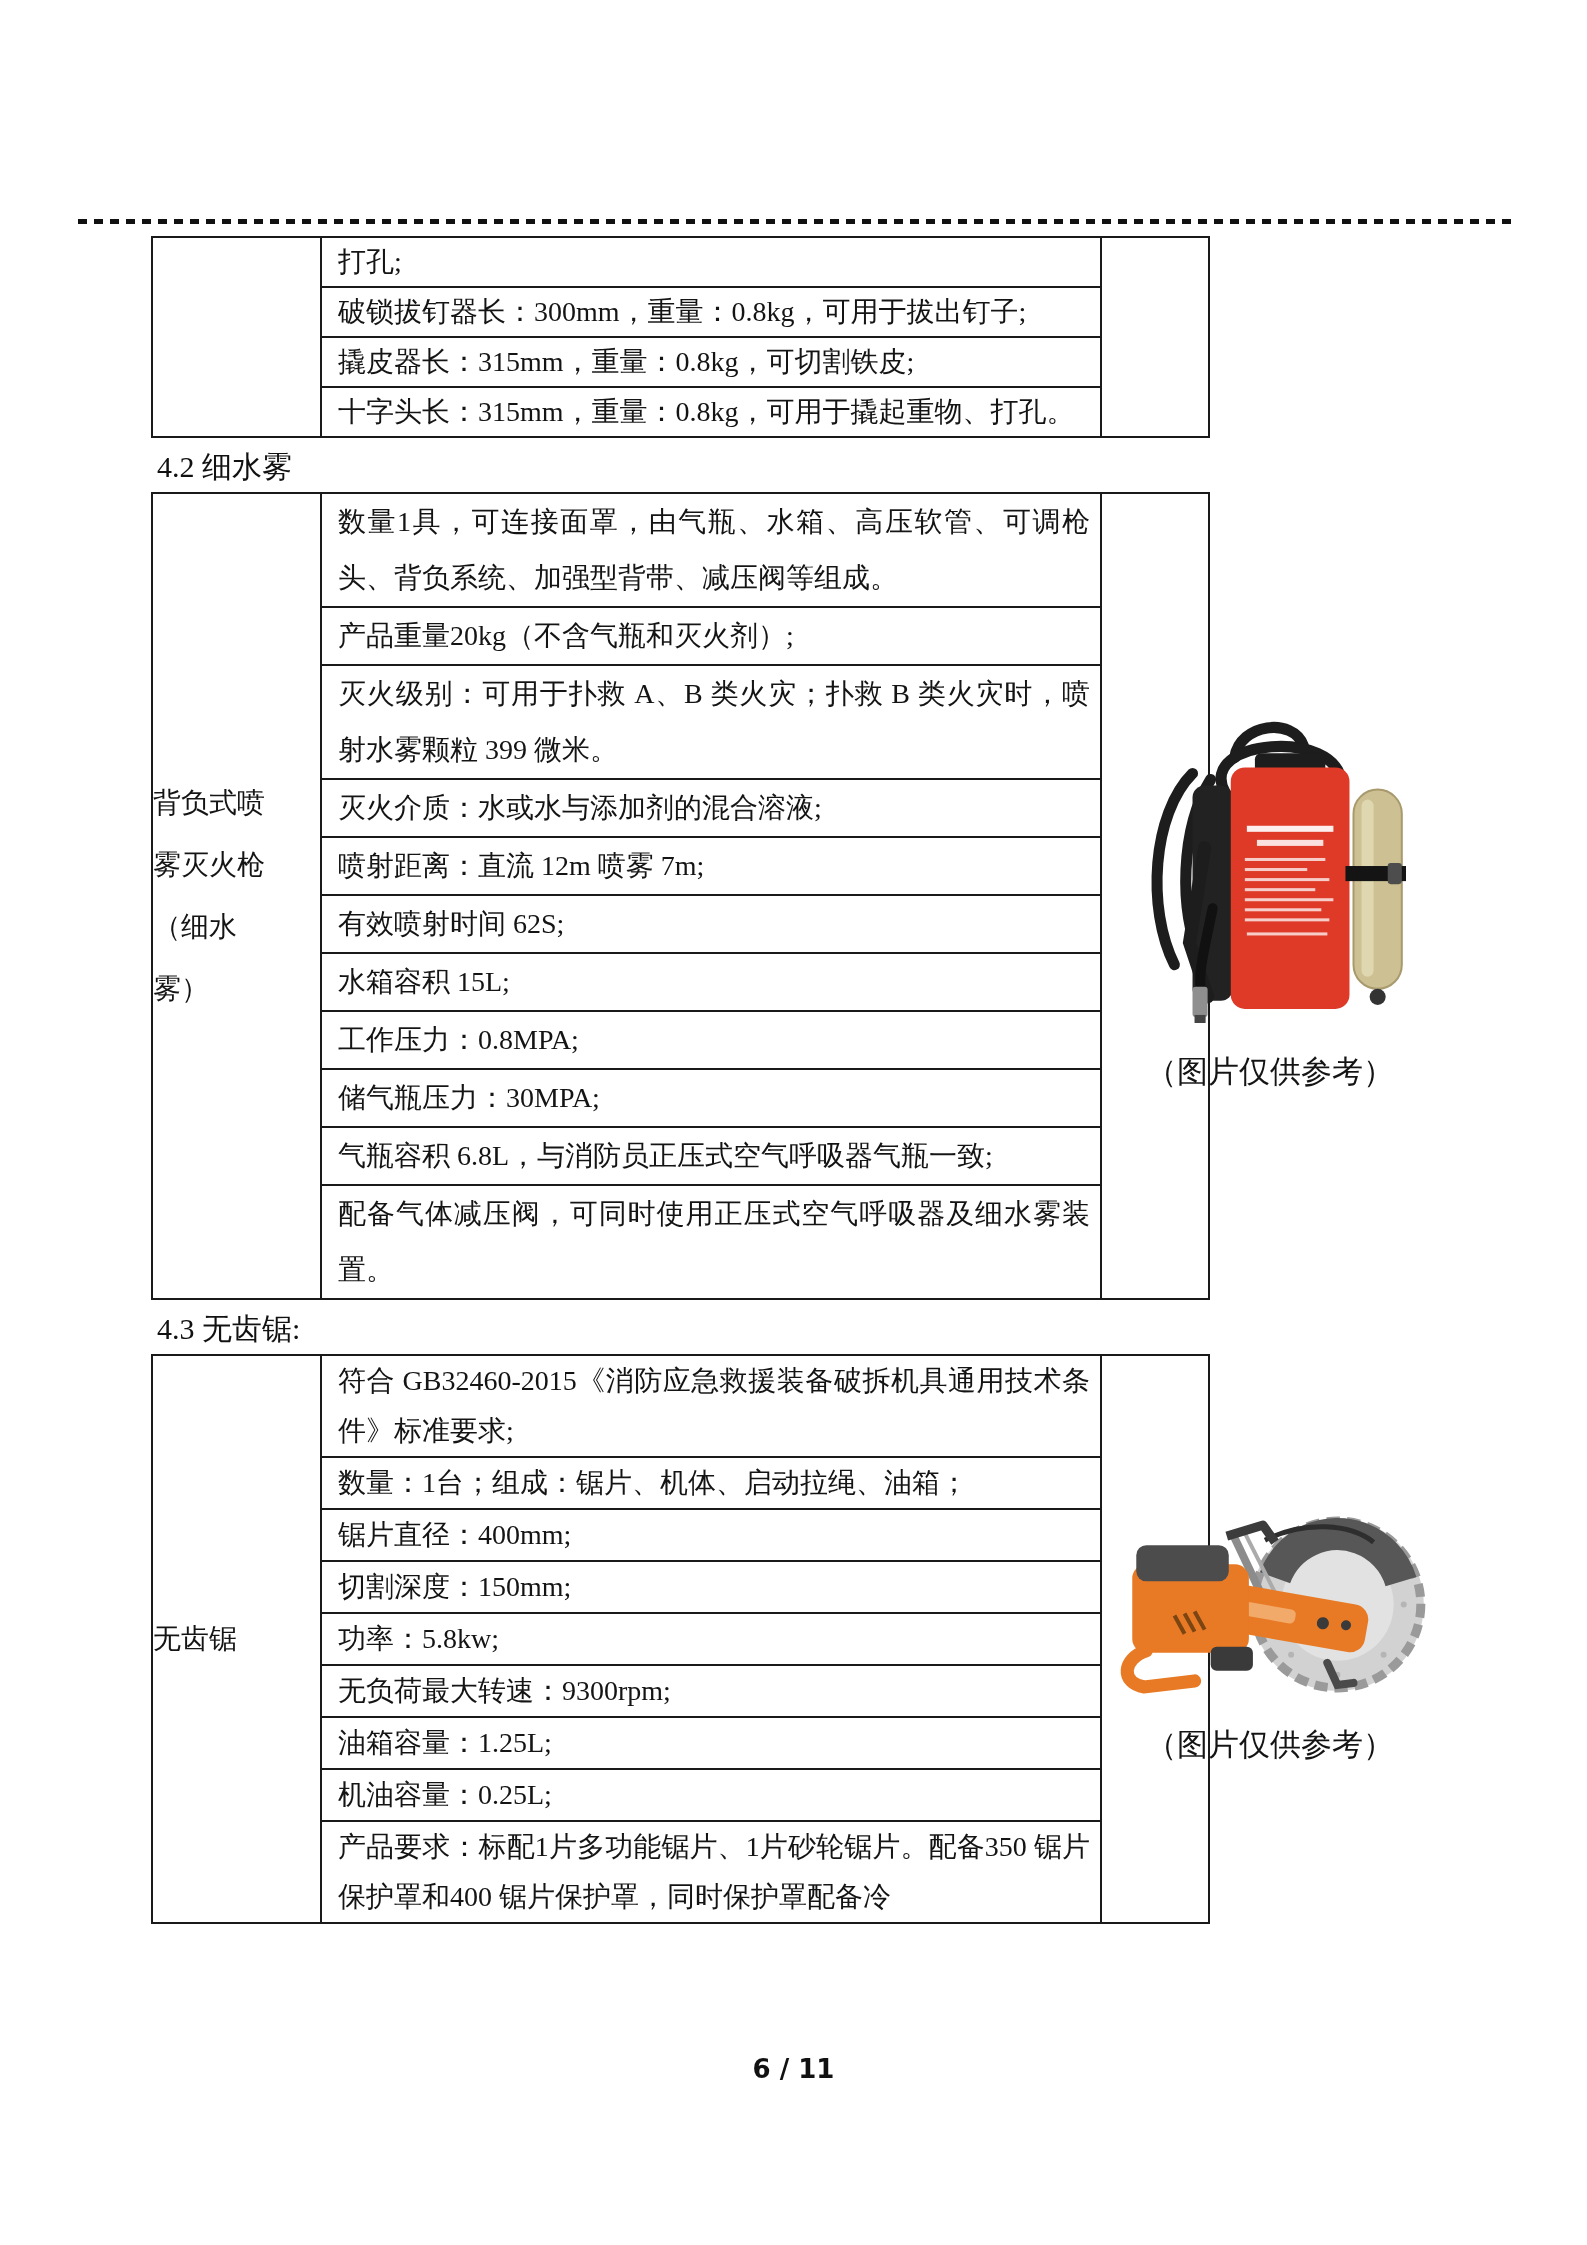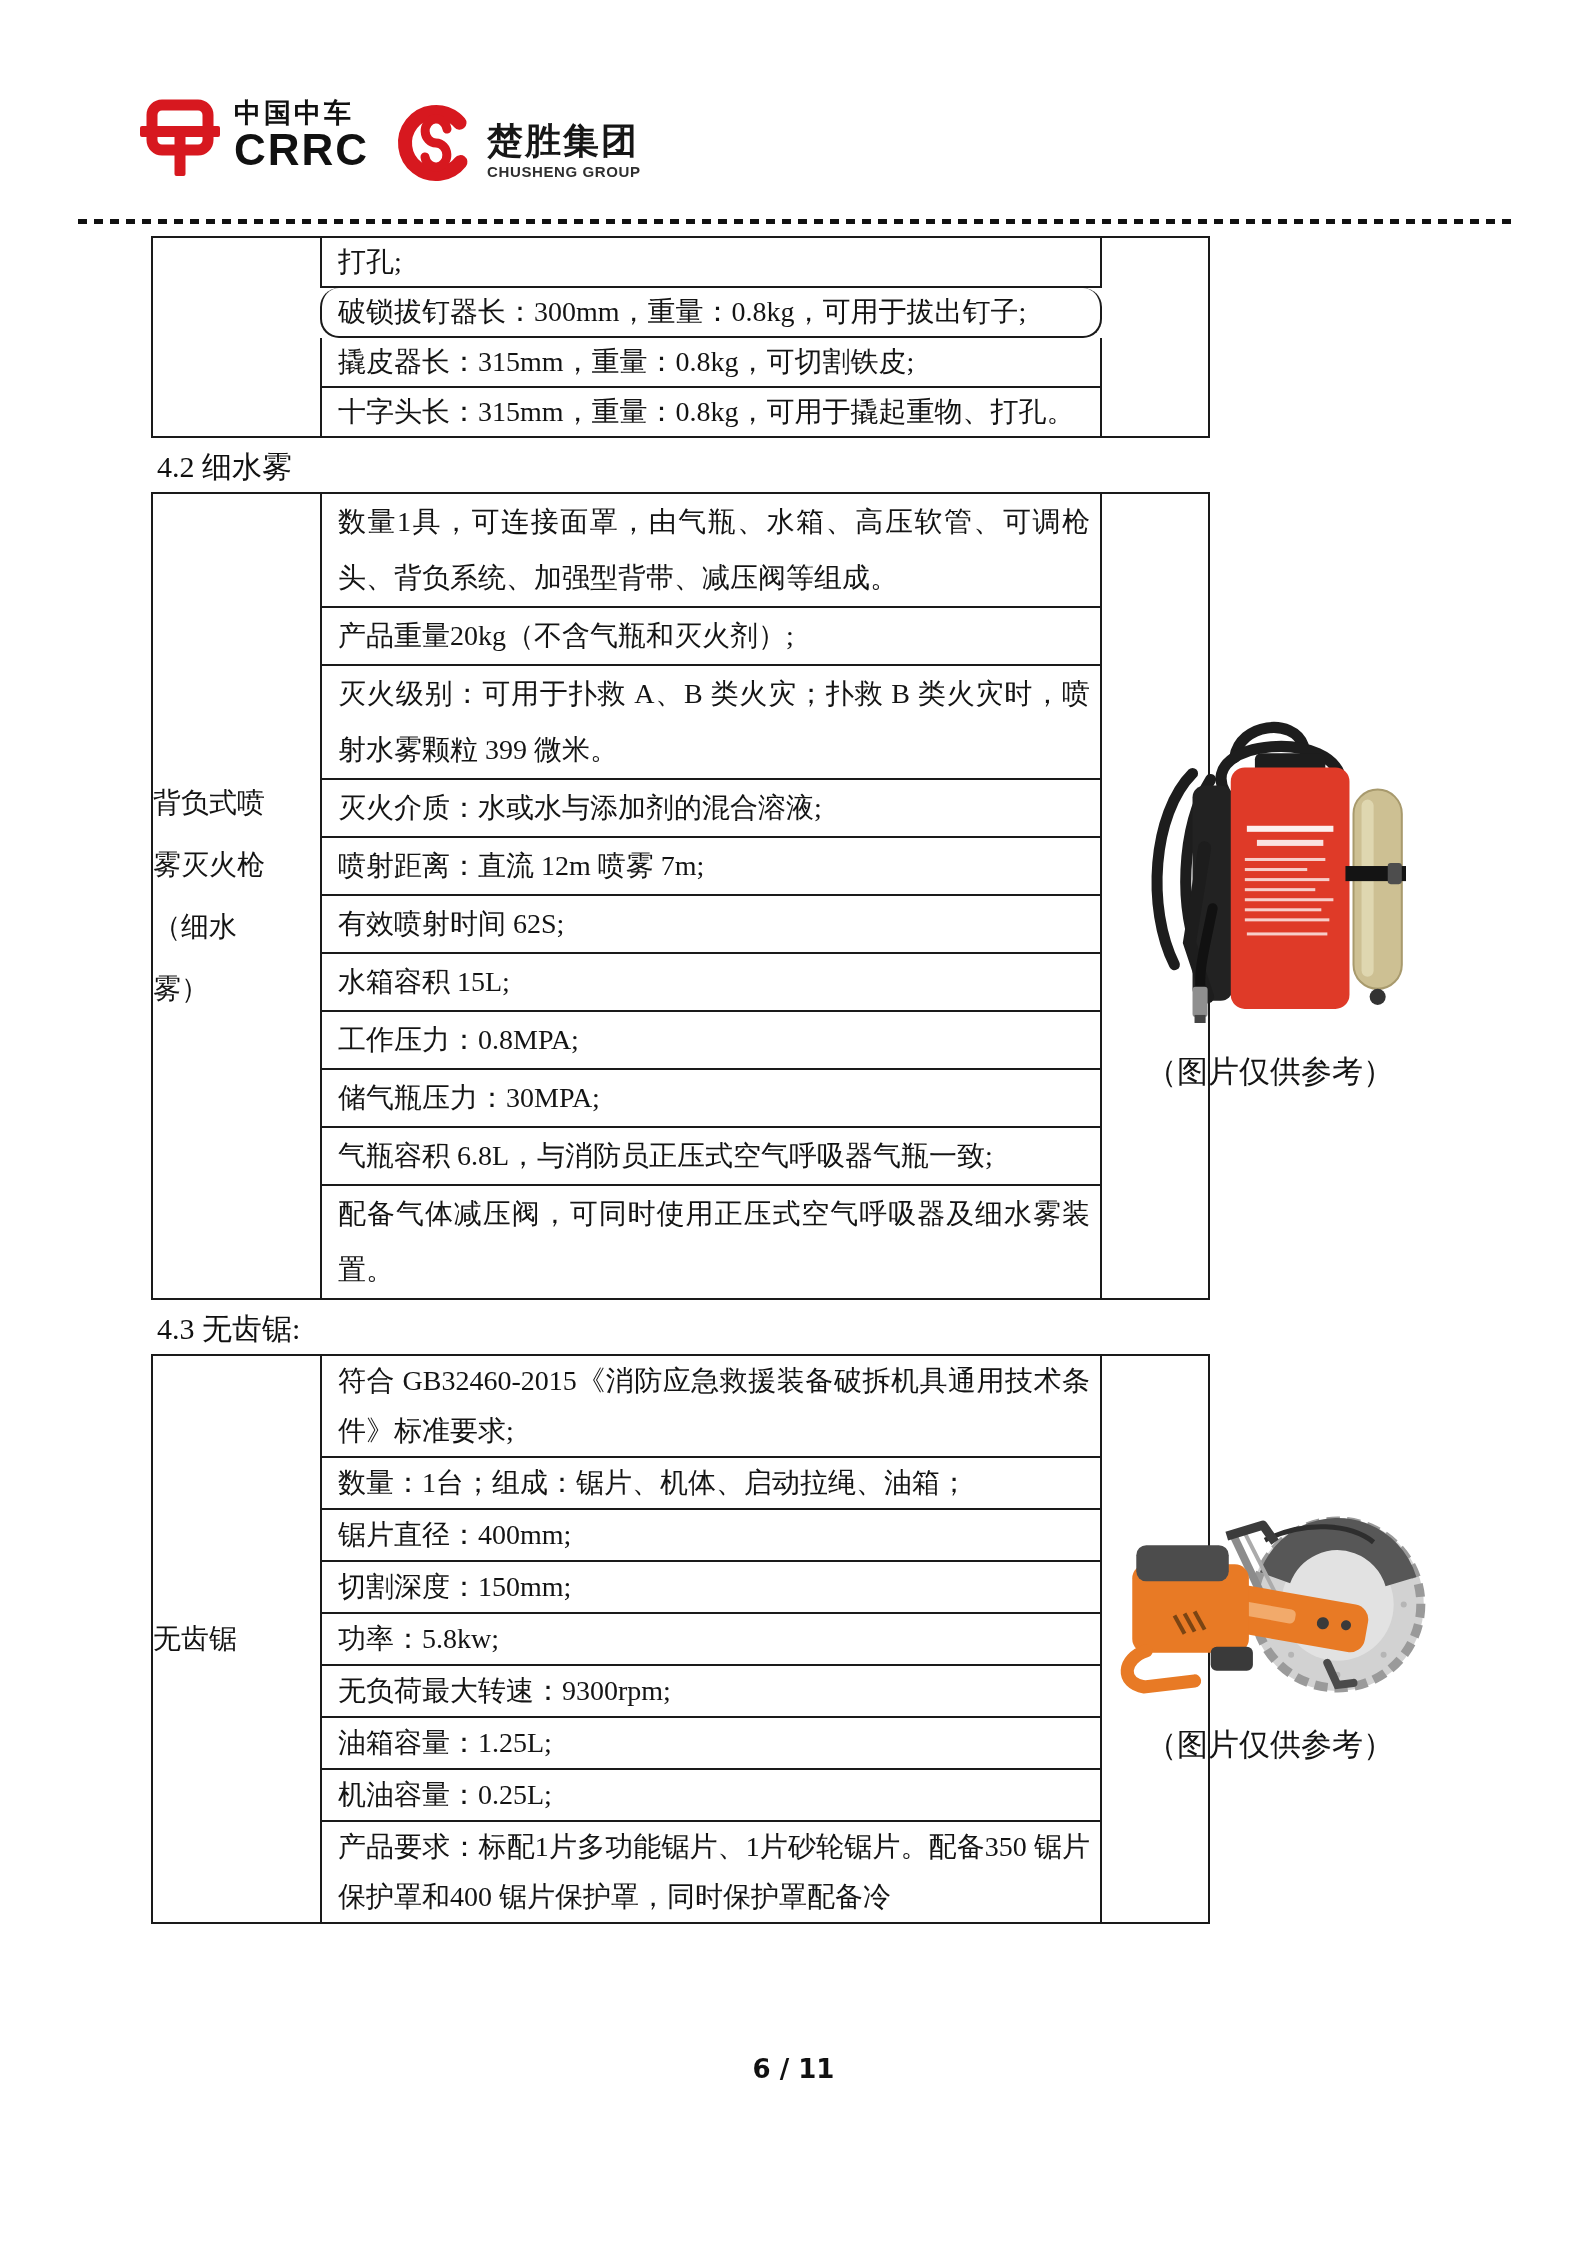--- a/index.html
+++ b/index.html
@@ -48,47 +48,28 @@
 
   
   .page-footer{position:absolute;top:2054px;left:0;width:100%;text-align:center;
     font-family:"DejaVu Sans","Liberation Sans",sans-serif;font-weight:bold;font-size:26px;color:#111;}
 </style>
 </head>
 <body>
 
 <div class="page">
 
-  <header class="page-header">
-    <svg class="crrc-emblem" width="80" height="80" viewBox="0 0 80 80">
-      <rect x="12" y="9" width="56" height="45" rx="10" fill="none" stroke="#d7181f" stroke-width="11"></rect>
-      <rect x="0" y="30" width="80" height="11" rx="2" fill="#d7181f"></rect>
-      <rect x="34.5" y="30" width="11" height="50" rx="2" fill="#d7181f"></rect>
-    </svg>
-    <div class="crrc-text">
-      <div class="crrc-cn">中国中车</div>
-      <div class="crrc-en">CRRC</div>
-    </div>
-    <svg class="cs-emblem" width="82" height="88" viewBox="0 0 82 88">
-      <circle cx="41" cy="45" r="31" fill="none" stroke="#d7181f" stroke-width="14" stroke-dasharray="152 43" transform="rotate(38 41 45)" stroke-linecap="round"></circle>
-      <path d="M52,31 a11,12 0 1 0 -11,14 a11,12 0 1 1 -11,14" fill="none" stroke="#d7181f" stroke-width="9" stroke-linecap="round"></path>
-    </svg>
-    <div class="cs-text">
-      <div class="cs-cn">楚胜集团</div>
-      <div class="cs-en">CHUSHENG GROUP</div>
-    </div>
-  </header>
 
   <div class="dashed-divider"></div>
 
   <main id="content">
       <div class="spec-table t0">
         <div class="cell label-cell" style="grid-row: 1 / 5;"></div>
         <div class="cell text-cell" style="grid-row: 1;">打孔;</div>
-        <div class="cell text-cell" style="grid-row: 2; border-radius: 19px;">破锁拔钉器长：300mm，重量：0.8kg，可用于拔出钉子;</div>
+        <div class="cell text-cell" style="grid-row: 2;">破锁拔钉器长：300mm，重量：0.8kg，可用于拔出钉子;</div>
         <div class="cell text-cell" style="grid-row: 3;">撬皮器长：315mm，重量：0.8kg，可切割铁皮;</div>
         <div class="cell text-cell last" style="grid-row: 4;">十字头长：315mm，重量：0.8kg，可用于撬起重物、打孔。</div>
         <div class="cell image-cell" style="grid-row: 1 / 5;"></div>
       </div>
       <div class="section-heading">4.2 细水雾</div>
       <div class="spec-table t1">
         <div class="cell label-cell" style="grid-row: 1 / 12;">
           <div class="label-line">背负式喷</div>
           <div class="label-line">雾灭火枪</div>
           <div class="label-line">（细水</div>

